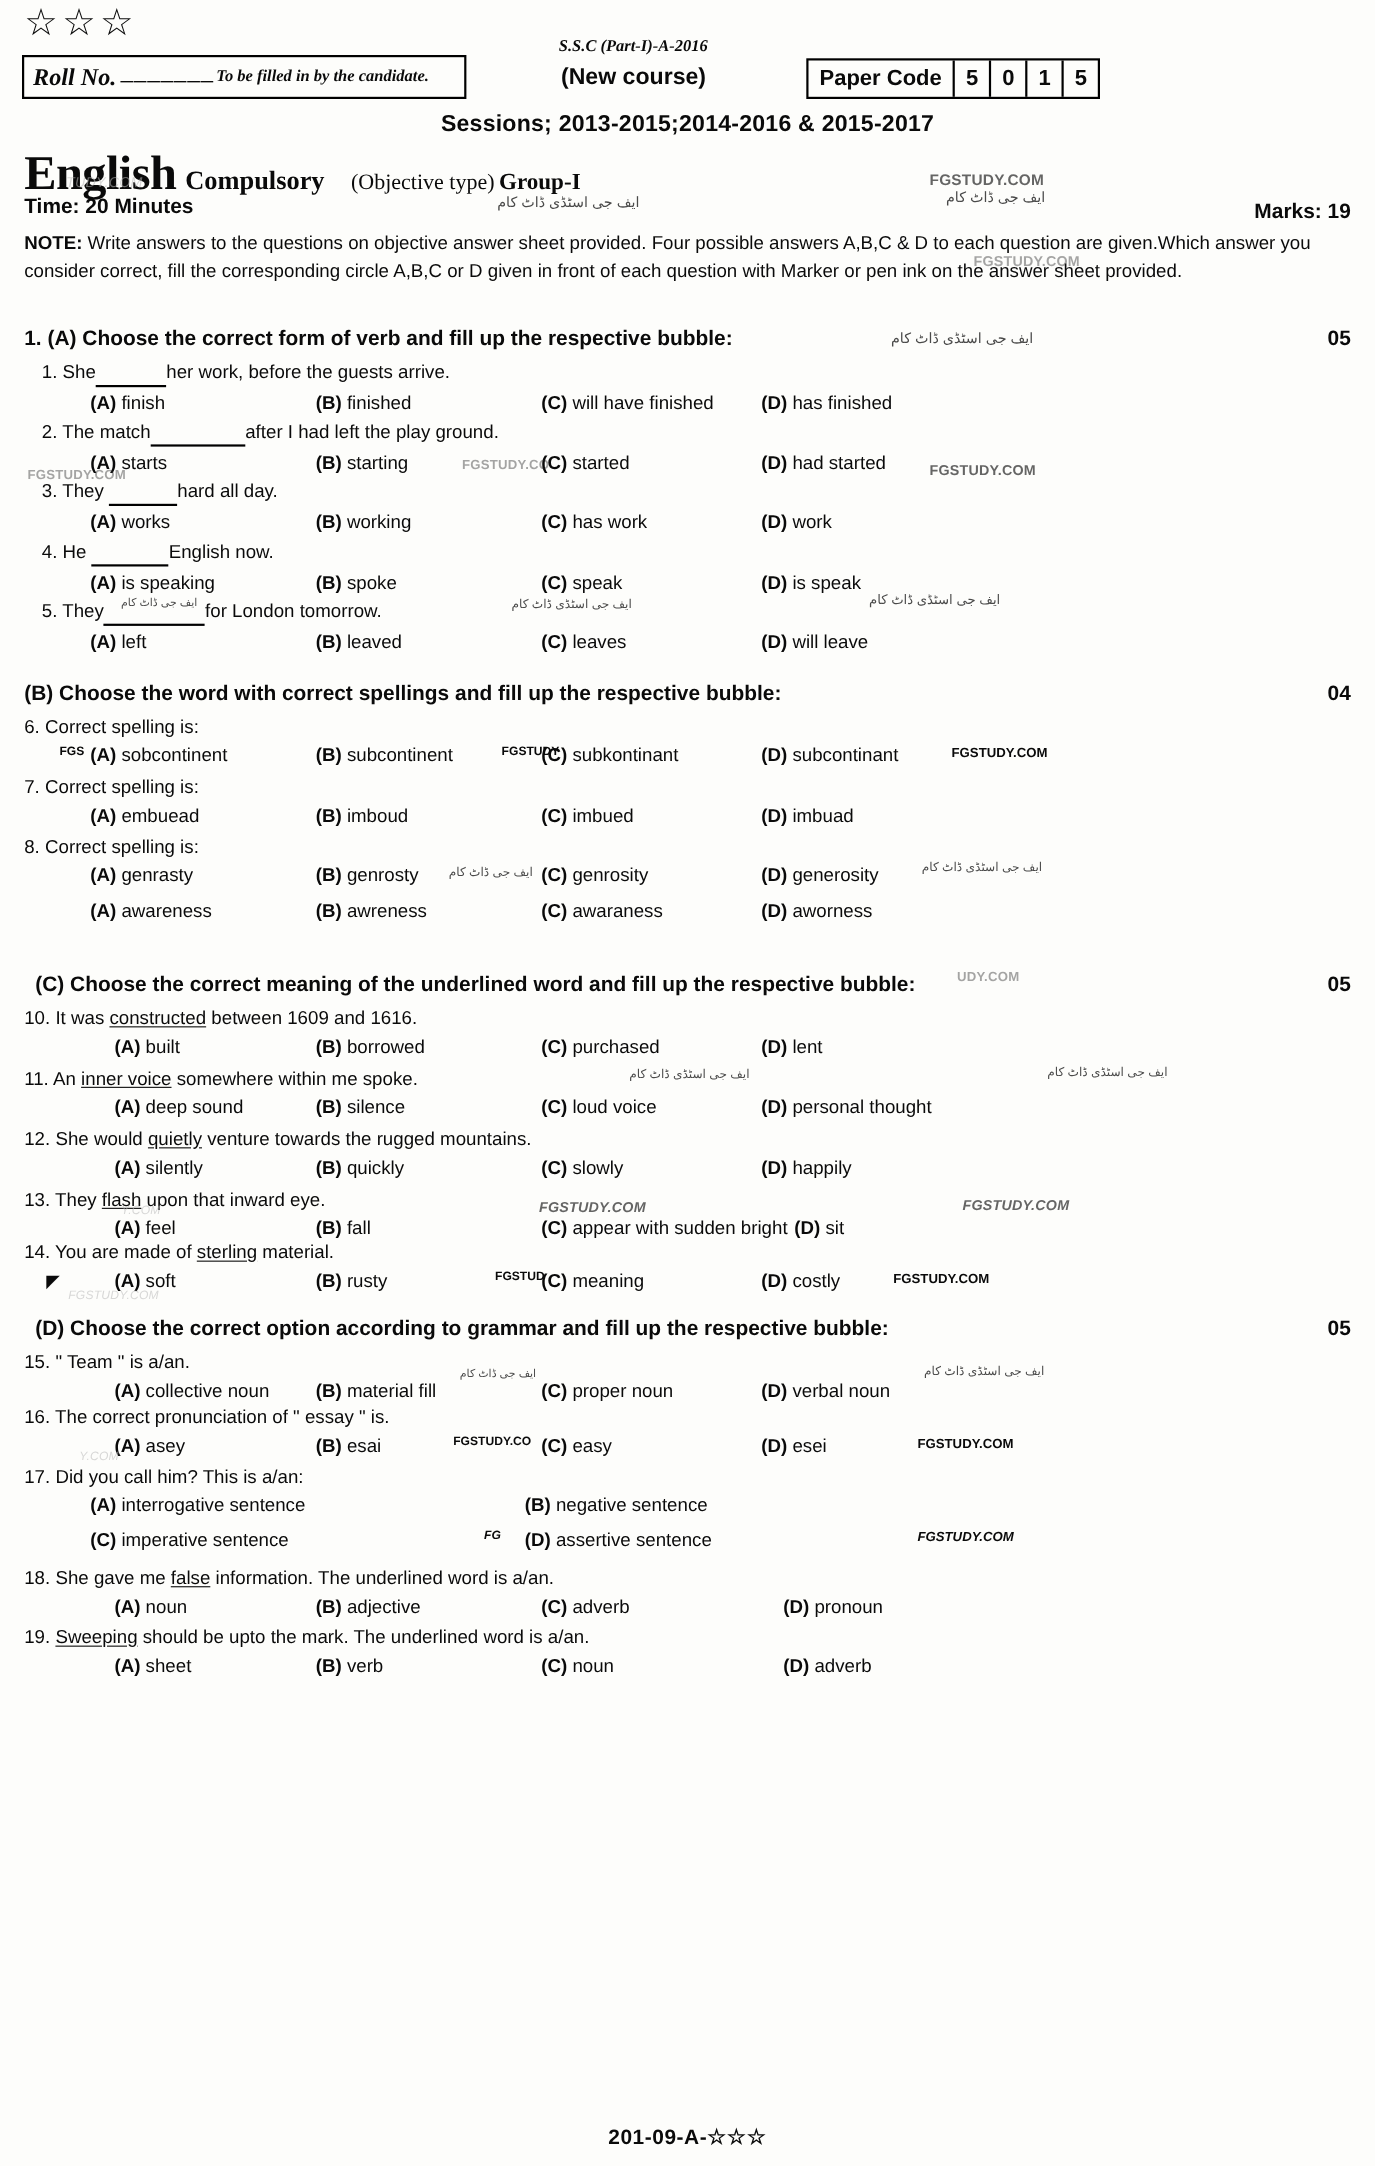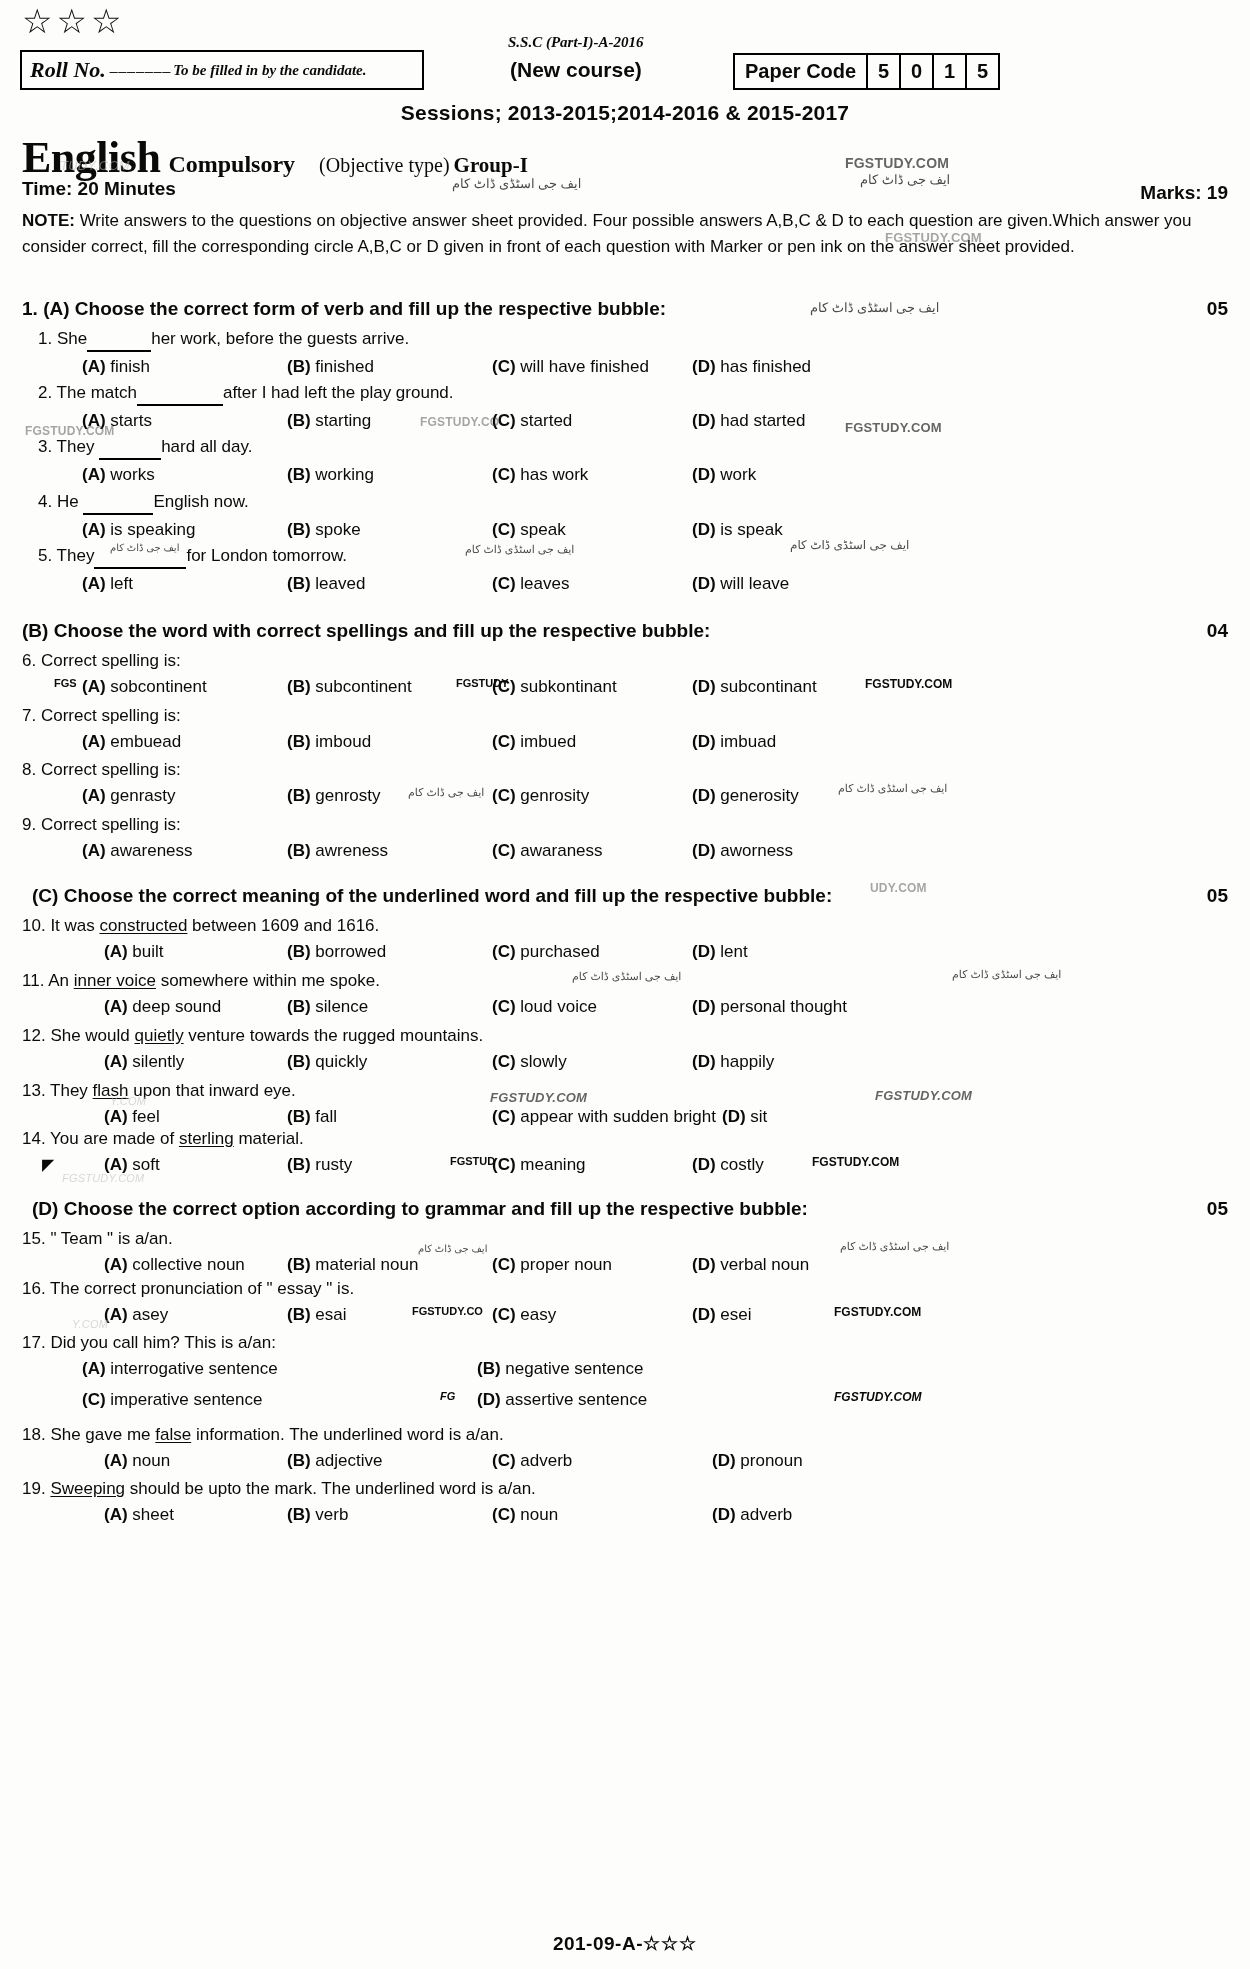--- a/index.html
+++ b/index.html
@@ -35,21 +35,21 @@
   
   .stars-top { position:absolute; left:22px; top:4px; font-size:34px; line-height:34px; letter-spacing:4px; }
   .rollbox {
     position:absolute; left:20px; top:50px; width:404px; height:40px;
     border:2.5px solid #000;
     display:flex; align-items:center; padding-left:8px;
   }
   .rollbox .rno {
     font-family:"Liberation Serif", serif; font-style:italic; font-weight:bold; font-size:22px;
   }
-  .rollbox .dots { font-size:14px; letter-spacing:1px; padding:0 2px 16px 4px; position:relative; top:3px;}
+  .rollbox .dots { font-size:20px; letter-spacing:1px; padding:0 2px 16px 4px; position:relative; top:3px;}
   .rollbox .tbf {
     font-family:"Liberation Serif", serif; font-style:italic; font-size:15px; font-weight:600;
   }
   .sscline {
     position:absolute; left:508px; top:34px;
     font-family:"Liberation Serif", serif; font-style:italic; font-weight:bold; font-size:15px;
   }
   .newcourse {
     position:absolute; left:510px; top:58px;
     font-size:21px; font-weight:bold;
@@ -285,24 +285,20 @@
       <div class="opt optA"><b>(A)</b> <span>genrasty</span></div>
       <div class="opt optB"><b>(B)</b> <span>genrosty</span></div>
       <div class="opt optC"><b>(C)</b> <span>genrosity</span></div>
       <div class="opt optD"><b>(D)</b> <span>generosity</span></div>
     </div>
   </div>
   <div class="wm urdu" style="left:408px; top:786px; font-size:11px;">ایف جی ڈاٹ کام</div>
   <div class="wm urdu" style="left:838px; top:782px; font-size:11px;">ایف جی اسٹڈی ڈاٹ کام</div>
 
   <div class="q" style="top:814px;">
-    <div class="q-text">
-      <span>9.</span>
-      <span>Correct spelling is:</span>
-    </div>
     <div class="opts">
       <div class="opt optA"><b>(A)</b> <span>awareness</span></div>
       <div class="opt optB"><b>(B)</b> <span>awreness</span></div>
       <div class="opt optC"><b>(C)</b> <span>awaraness</span></div>
       <div class="opt optD"><b>(D)</b> <span>aworness</span></div>
     </div>
   </div>
 
   <div class="section" style="top:885px;">
     <div class="sec-head" style="padding-left:10px;">
@@ -395,21 +391,21 @@
     <div class="sec-marks">05</div>
   </div>
 
   <div class="q" style="top:1228px;">
     <div class="q-text">
       <span>15.</span>
       <span>" Team " is a/an.</span>
     </div>
     <div class="opts">
       <div class="opt" style="left:82px;"><b>(A)</b> <span>collective noun</span></div>
-      <div class="opt optB"><b>(B)</b> <span>material noun</span></div>
+      <div class="opt optB"><b>(B)</b> <span>material fill</span></div>
       <div class="opt optC"><b>(C)</b> <span>proper noun</span></div>
       <div class="opt optD"><b>(D)</b> <span>verbal noun</span></div>
     </div>
   </div>
   <div class="wm urdu" style="left:418px; top:1243px; font-size:10px;">ایف جی ڈاٹ کام</div>
   <div class="wm urdu" style="left:840px; top:1240px; font-size:11px;">ایف جی اسٹڈی ڈاٹ کام</div>
 
   <div class="q" style="top:1278px;">
     <div class="q-text">
       <span>16.</span>

